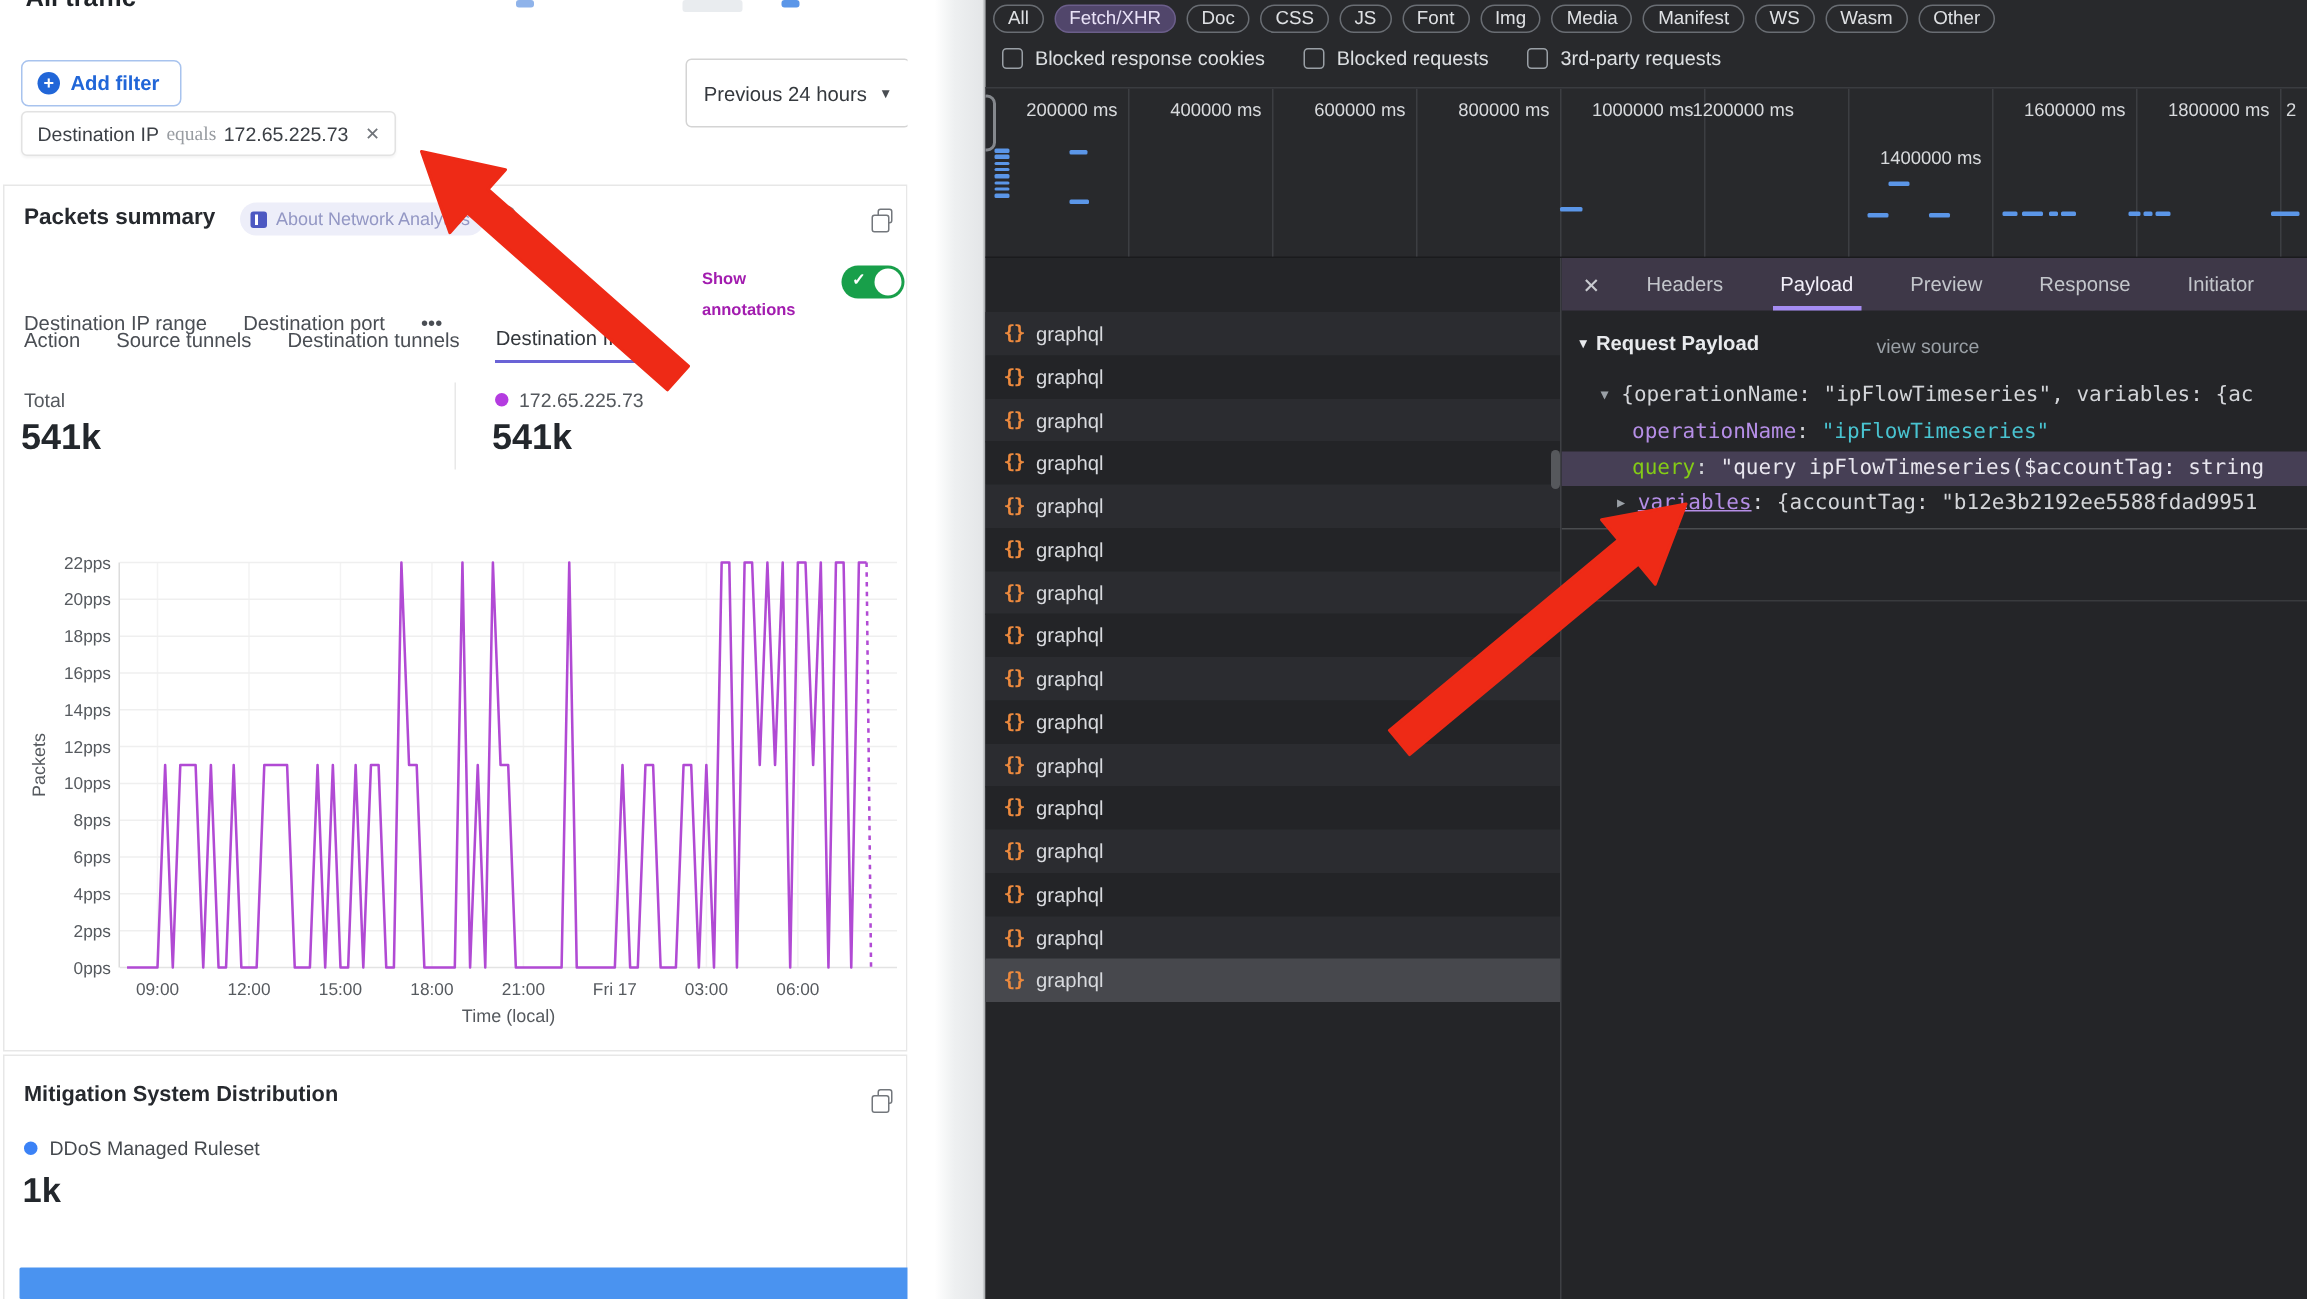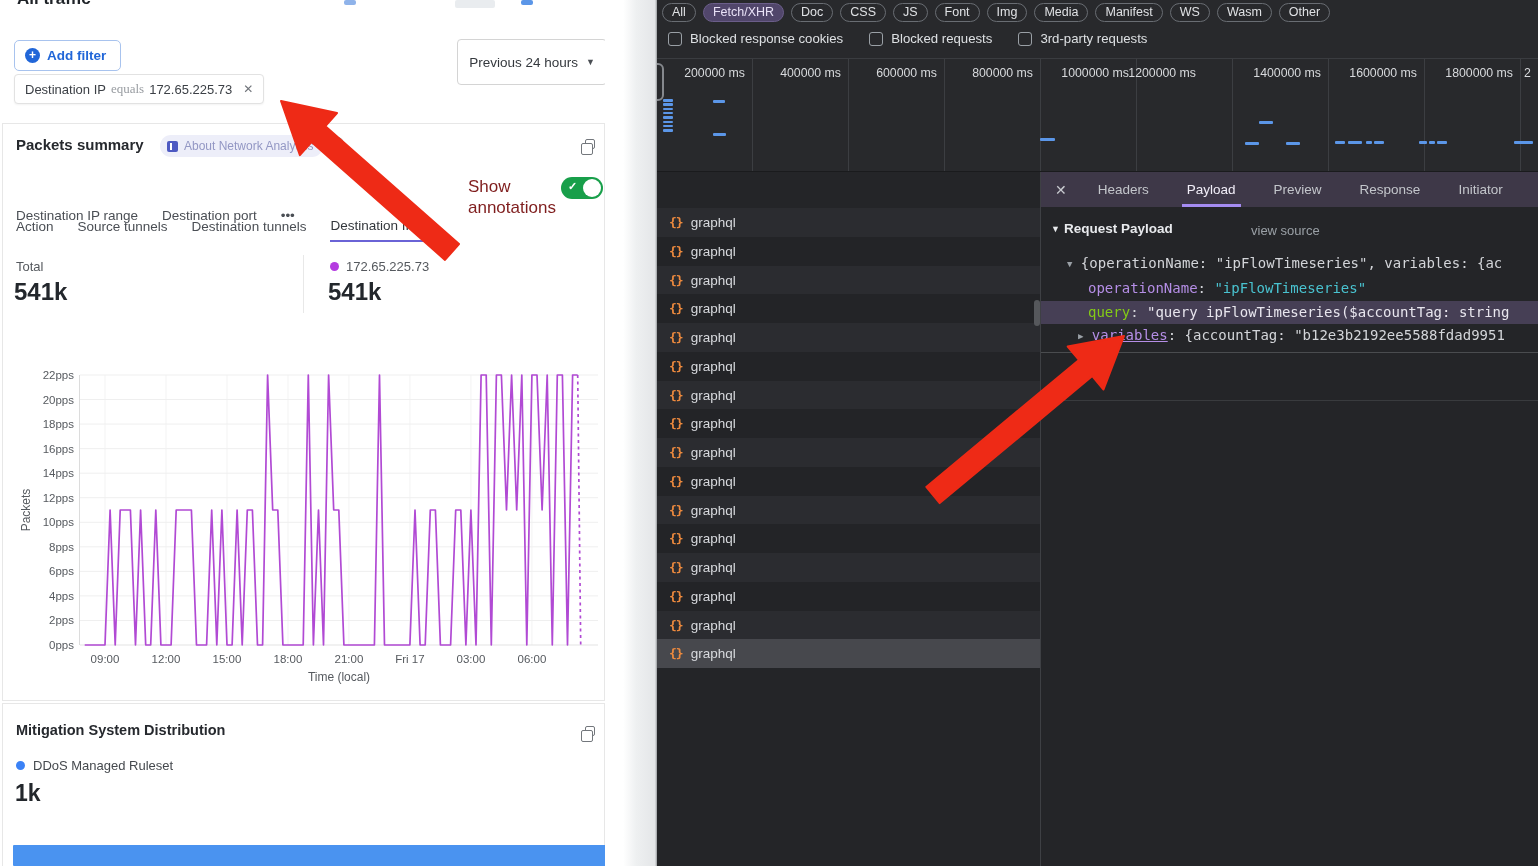--- a/index.html
+++ b/index.html
@@ -37,21 +37,21 @@
     border-radius:50%; }
   .icon-clock::after { content:""; position:absolute; left:5px; top:2px; width:1.5px; height:4px; background:#8a8f94; }
   .icon-expand { position:absolute; width:10px; height:10px; border:1.5px solid #73777c; border-radius:2px; }
   .icon-expand::before { content:""; position:absolute; left:-5px; top:3px; width:10px; height:10px;
     border:1.5px solid #73777c; border-radius:2px; background:#fff; }
   .tabs-row { position:absolute; display:flex; gap:24px; font-size:13.5px; color:#4a4e54; }
   .tab-item { padding-bottom:7px; cursor:pointer; display:flex; gap:6px; align-items:center; }
   .tab-item.active { border-bottom:2.5px solid #6a63d6; color:#33373c; }
   .icon-info { width:13px; height:13px; border:1px solid #989ca1; border-radius:50%; color:#989ca1;
     font-size:9px; line-height:12px; text-align:center; font-style:italic; font-family:"Liberation Serif",serif; }
-  .show-ann { position:absolute; left:468px; top:176px; font-size:17px; color:#7f1d1d; line-height:21px; }
+  .show-ann { position:absolute; left:468px; top:176px; font-size:11px; color:#a21caf; line-height:21px;font-weight:bold; }
   .toggle { position:absolute; left:561px; top:177px; width:42px; height:22px; background:#189f4a;
     border-radius:11px; }
   .toggle .knob { position:absolute; right:2px; top:2px; width:18px; height:18px; border-radius:50%; background:#fff; }
   .toggle .tick { position:absolute; left:7px; top:3px; color:#fff; font-size:11px; font-weight:bold; }
   .stat-label { position:absolute; font-size:13px; color:#55595e; }
   .stat-value { position:absolute; font-size:24px; font-weight:bold; color:#23272c; }
   .stat-divider { position:absolute; left:303px; top:255px; width:1px; height:58px; background:#e8e8e8; }
   .dot { position:absolute; border-radius:50%; }
   .legend-row { position:absolute; left:16px; top:758px; display:flex; align-items:center; gap:8px;
     font-size:13px; color:#45494e; }
@@ -299,21 +299,21 @@
         <div class="tl-label" style="left: 99px;">400000 ms</div>
         <div class="tl-grid" style="left: 287px;"></div>
         <div class="tl-label" style="left: 195px;">600000 ms</div>
         <div class="tl-grid" style="left: 383px;"></div>
         <div class="tl-label" style="left: 291px;">800000 ms</div>
         <div class="tl-grid" style="left: 479px;"></div>
         <div class="tl-label" style="left: 387px;">1000000 ms</div>
         <div class="tl-grid" style="left: 575px;"></div>
         <div class="tl-label" style="left: 454px;">1200000 ms</div>
         <div class="tl-grid" style="left: 671px;"></div>
-        <div class="tl-label" style="left: 579px;">1400000 ms</div>
+        <div class="tl-label" style="left: 579px; margin-top: 32px;">1400000 ms</div>
         <div class="tl-grid" style="left: 767px;"></div>
         <div class="tl-label" style="left: 675px;">1600000 ms</div>
         <div class="tl-grid" style="left: 863px;"></div>
         <div class="tl-label" style="left: 771px;">1800000 ms</div>
         <div class="tl-label" style="left: 867px; width: 20px; text-align: left;">2</div>
         <div class="tl-mark" style="left: 6px; top: 40px; width: 10px; height: 2.5px; background: rgb(91, 150, 232);"></div>
         <div class="tl-mark" style="left: 6px; top: 44.3px; width: 10px; height: 2.5px; background: rgb(91, 150, 232);"></div>
         <div class="tl-mark" style="left: 6px; top: 48.6px; width: 10px; height: 2.5px; background: rgb(91, 150, 232);"></div>
         <div class="tl-mark" style="left: 6px; top: 52.9px; width: 10px; height: 2.5px; background: rgb(91, 150, 232);"></div>
         <div class="tl-mark" style="left: 6px; top: 57.2px; width: 10px; height: 2.5px; background: rgb(91, 150, 232);"></div>

